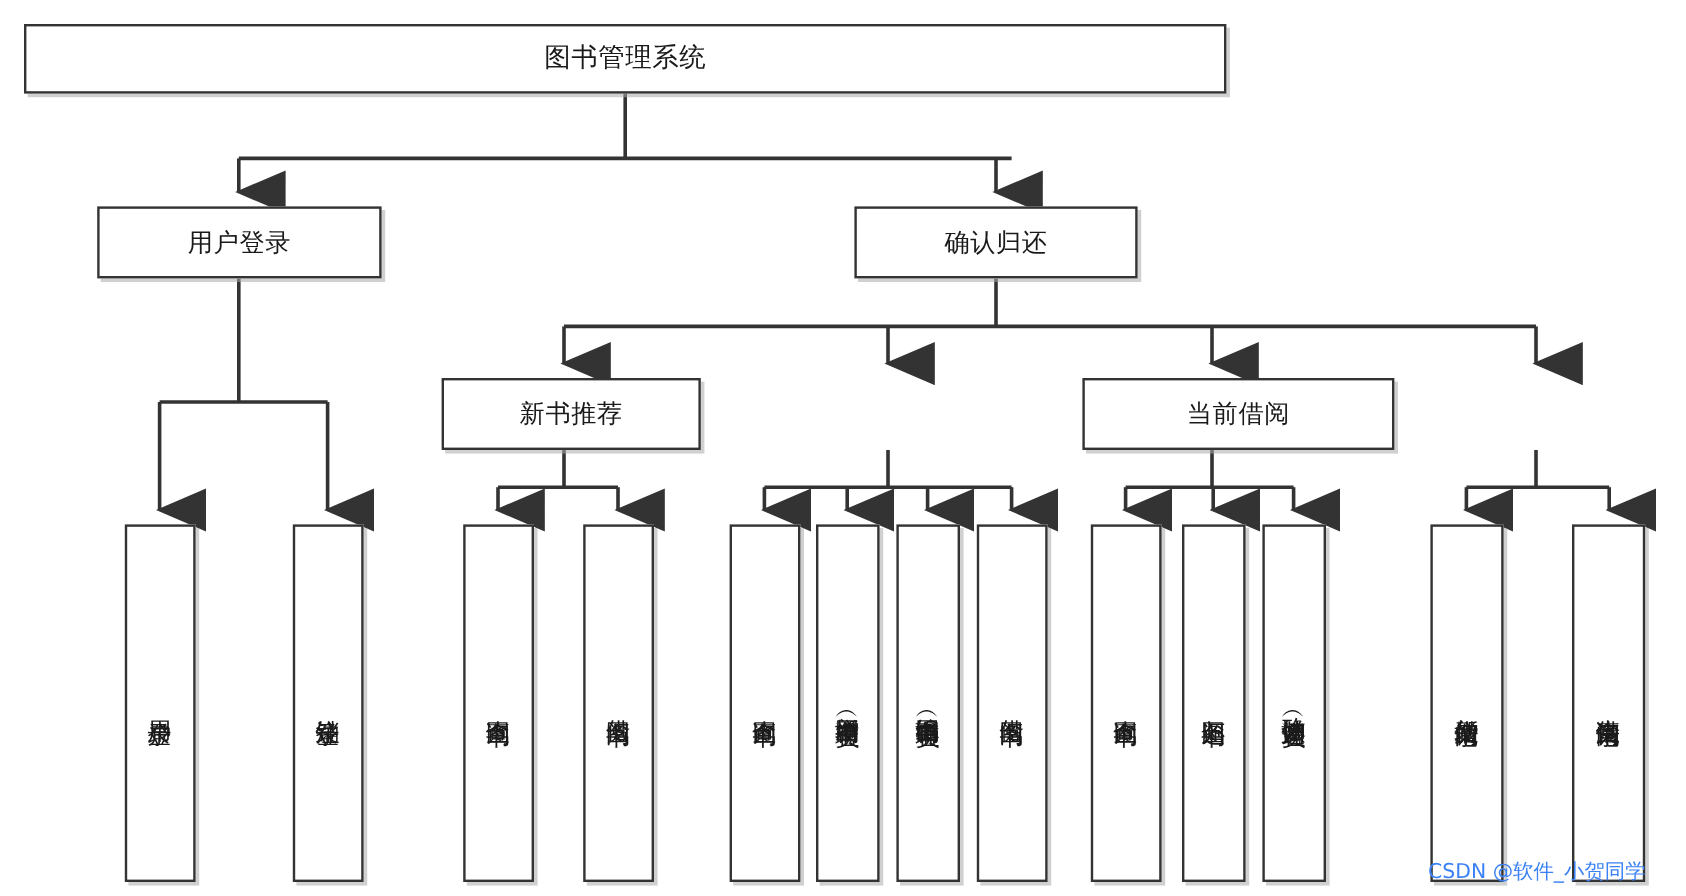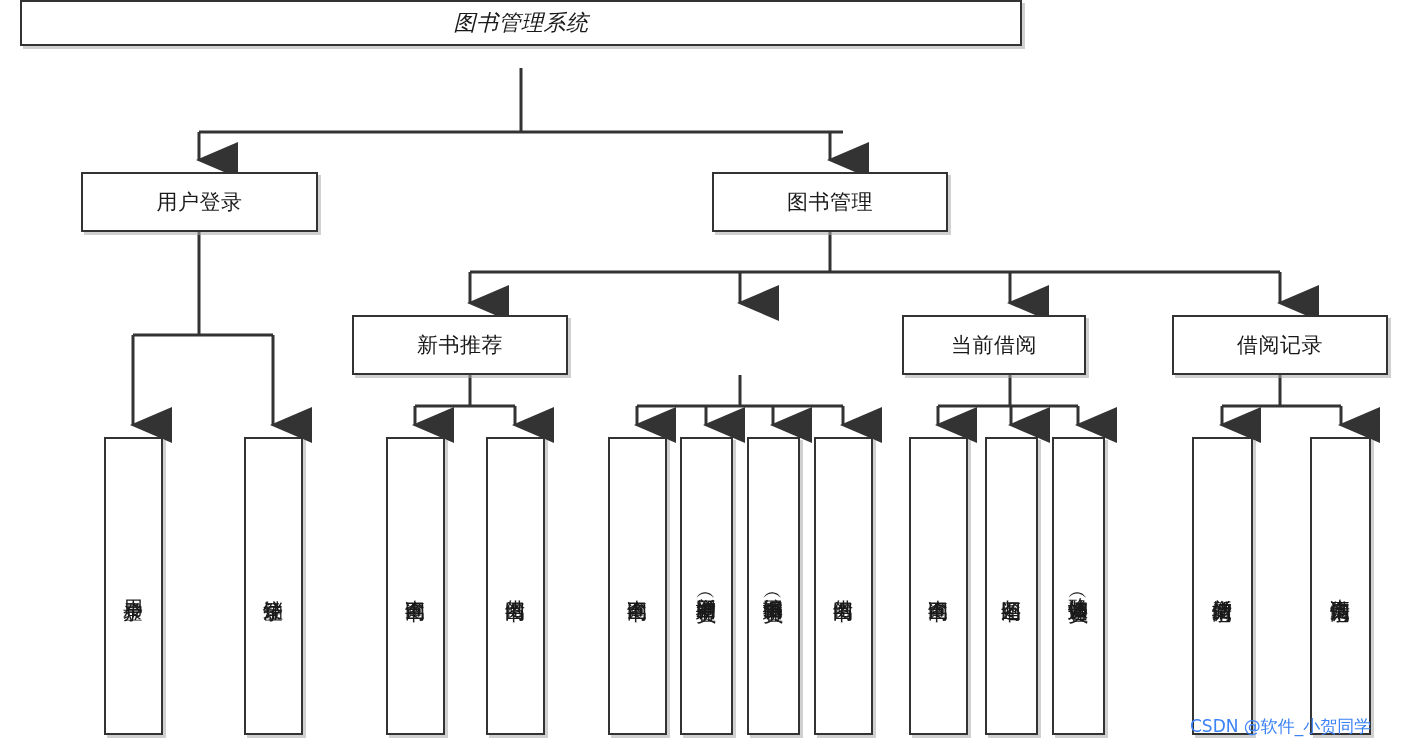--- a/index.html
+++ b/index.html
@@ -115,39 +115,36 @@
       <path d="M1011,406 L1011,425" marker-end="url(#arrow)"></path>
       <path d="M1078,406 L1078,425" marker-end="url(#arrow)"></path>
 
       <path d="M1280,375 L1280,406"></path>
       <path d="M1222,406 L1341,406"></path>
       <path d="M1222,406 L1222,425" marker-end="url(#arrow)"></path>
       <path d="M1341,406 L1341,425" marker-end="url(#arrow)"></path>
     </g>
   </svg>
 
-  <div class="node root" style="left:20px; top:0; width:1002px; height:46px;font-style:italic;">
+  <div class="node root" style="left:20px; top:20px; width:1002px; height:58px;">
     <span class="label">图书管理系统</span>
   </div>
 
   <div class="node" style="left:81px; top:172px; width:237px; height:60px;">
     <span class="label">用户登录</span>
   </div>
   <div class="node" style="left:712px; top:172px; width:236px; height:60px;">
-    <span class="label">图书管理</span>
+    <span class="label">确认归还</span>
   </div>
 
-  <div class="node" style="left:352px; top:315px; width:216px; height:60px;">
+  <div class="node" style="left:368px; top:315px; width:216px; height:60px;">
     <span class="label">新书推荐</span>
   </div>
-  <div class="node" style="left:902px; top:315px; width:184px; height:60px;">
+  <div class="node" style="left:902px; top:315px; width:260px; height:60px;">
     <span class="label">当前借阅</span>
-  </div>
-  <div class="node" style="left:1172px; top:315px; width:216px; height:60px;">
-    <span class="label">借阅记录</span>
   </div>
 
   <div class="node vertical" style="left:104px; top:437px; width:59px; height:298px;">
     <span class="label">用户登录</span>
   </div>
   <div class="node vertical" style="left:244px; top:437px; width:59px; height:298px;">
     <span class="label">注销登录</span>
   </div>
   <div class="node vertical" style="left:386px; top:437px; width:59px; height:298px;">
     <span class="label">查询图书</span>

